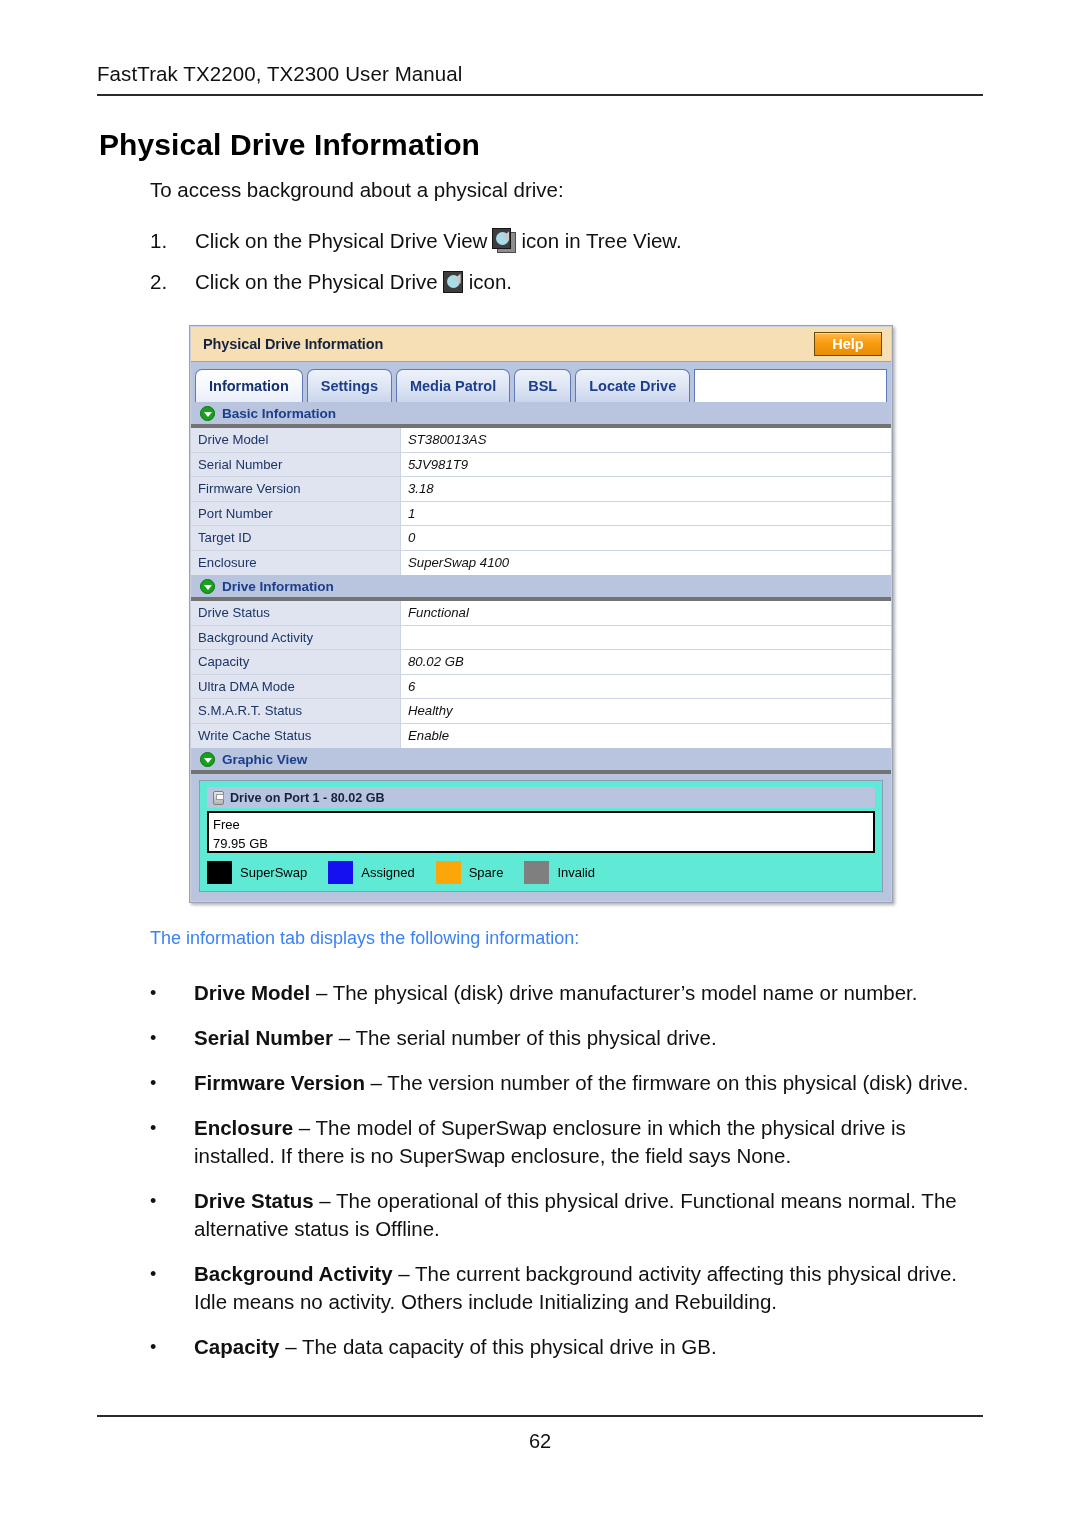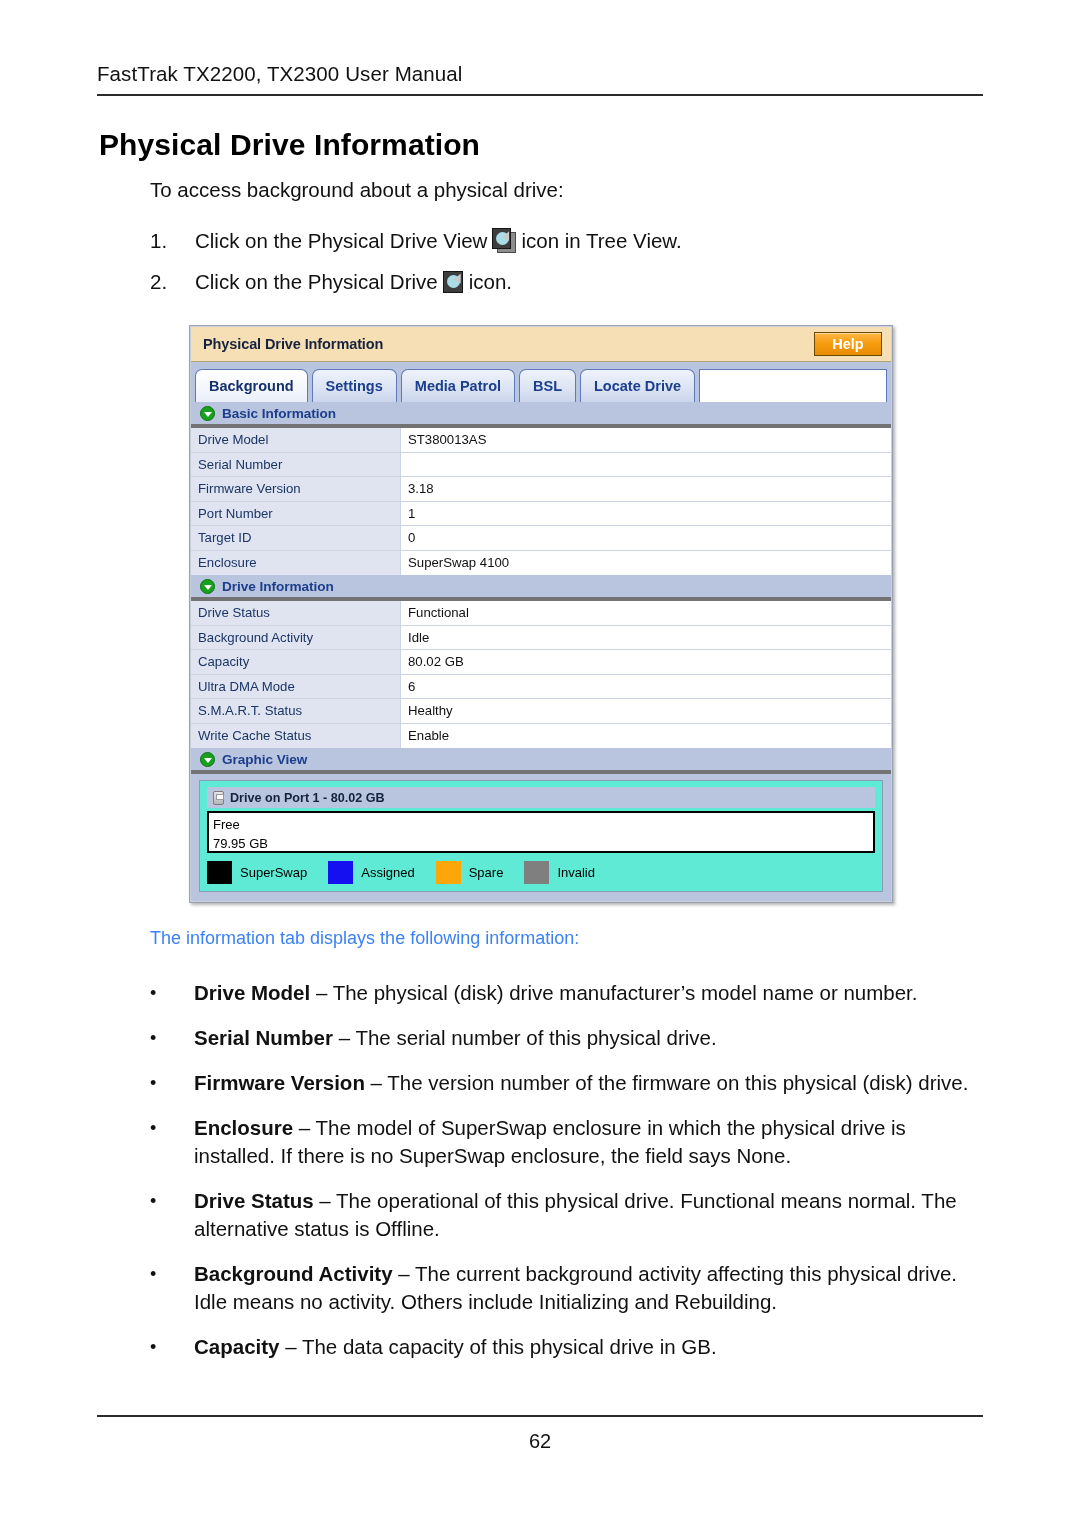--- a/index.html
+++ b/index.html
@@ -241,20 +241,21 @@
     padding-left: 7px;
     border-right: 1px solid #ccd3e3;
   }
   .row .v {
     flex: 1;
     background: #ffffff;
     color: #111;
     font-size: 13.2px;
     display: flex; align-items: center;
     padding-left: 7px;
+    font-style: italic;
   }
 
   
   .gv-wrap {
     background: #b9c5de;
     padding: 6px 8px 9px 8px;
   }
   .gv-box {
     background: #5eead4;
     border: 1px solid #8d99b5;
@@ -402,39 +403,40 @@
 
   <div class="shot">
     <div class="shot-inner">
 
       <div class="shot-titlebar">
         <span class="shot-title">Physical Drive Information</span>
         <span class="help-btn">Help</span>
       </div>
 
       <div class="tabbar">
-        <div class="tab active">Background</div>
+        <div class="tab active">Information</div>
         <div class="tab">Settings</div>
         <div class="tab">Media Patrol</div>
         <div class="tab">BSL</div>
         <div class="tab">Locate Drive</div>
         <div class="tab-filler"></div>
       </div>
 
       <div class="sec-head">
         <span class="sec-arrow"></span>
         <span class="sec-title">Basic Information</span>
       </div>
       <div class="rows">
         <div class="row">
           <div class="k">Drive Model</div>
           <div class="v">ST380013AS</div>
         </div>
         <div class="row">
           <div class="k">Serial Number</div>
+          <div class="v">5JV981T9</div>
         </div>
         <div class="row">
           <div class="k">Firmware Version</div>
           <div class="v">3.18</div>
         </div>
         <div class="row">
           <div class="k">Port Number</div>
           <div class="v">1</div>
         </div>
         <div class="row">
@@ -451,21 +453,20 @@
         <span class="sec-arrow"></span>
         <span class="sec-title">Drive Information</span>
       </div>
       <div class="rows">
         <div class="row">
           <div class="k">Drive Status</div>
           <div class="v">Functional</div>
         </div>
         <div class="row">
           <div class="k">Background Activity</div>
-          <div class="v">Idle</div>
         </div>
         <div class="row">
           <div class="k">Capacity</div>
           <div class="v">80.02 GB</div>
         </div>
         <div class="row">
           <div class="k">Ultra DMA Mode</div>
           <div class="v">6</div>
         </div>
         <div class="row">

